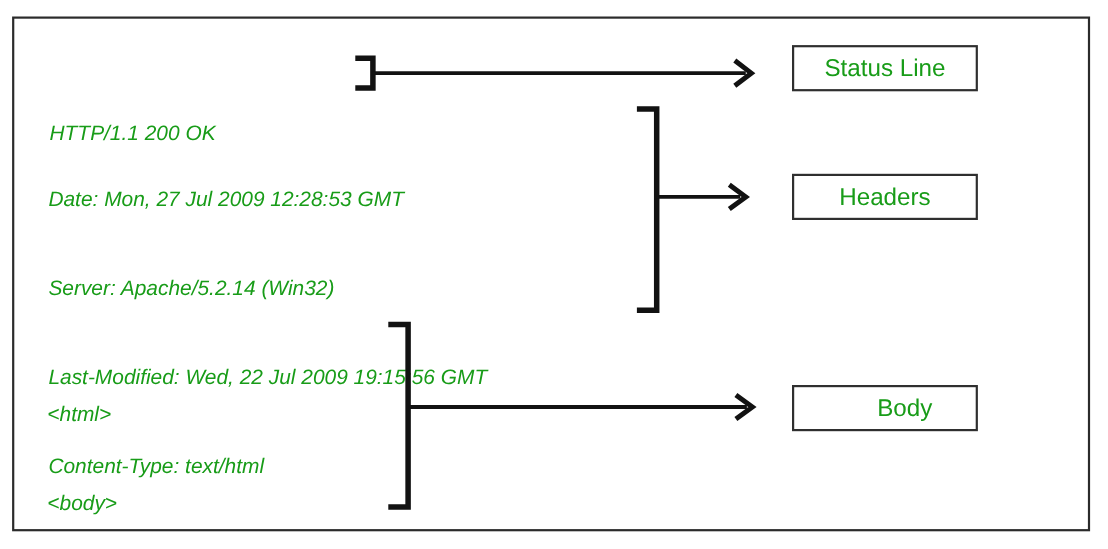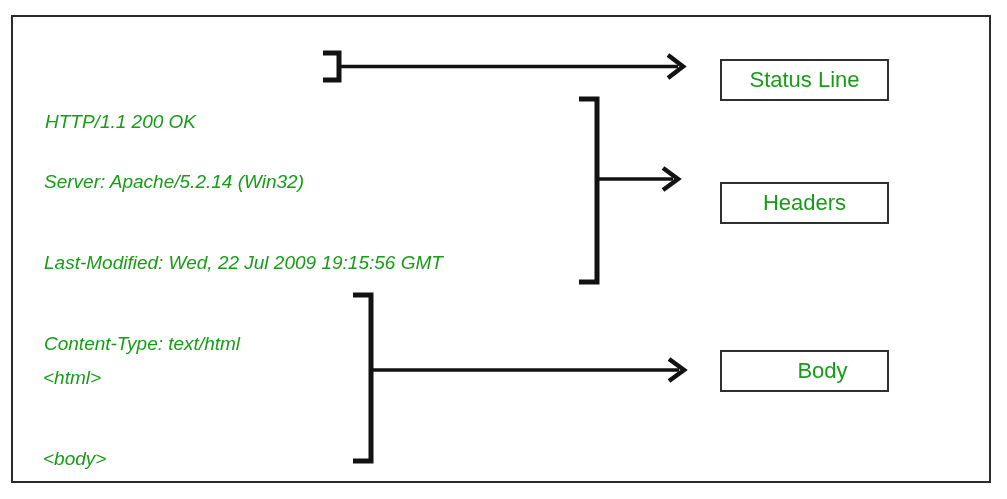--- a/index.html
+++ b/index.html
@@ -76,28 +76,26 @@
     justify-content: center;
     color: #189c18;
     font-size: 22px;
     font-family: "Liberation Sans", sans-serif;
   }
   #box-status-line {
     left: 720px;
     top: 41px;
     width: 169px;
     height: 42px;
-    margin-top: 18px;
   }
   #box-headers {
     left: 720px;
     top: 158px;
     width: 169px;
     height: 42px;
-    margin-top: 24px;
   }
   #box-body {
     left: 720px;
     top: 350px;
     width: 169px;
     height: 42px;
     padding-left: 36px;
   }
 
   
@@ -121,20 +119,21 @@
 
 <div id="diagram-root">
 
   <div class="figure-frame"></div>
 
   <div class="msg-block" id="status-line-block">
     <span class="msg-line">HTTP/1.1 200 OK</span>
   </div>
 
   <div class="msg-block" id="headers-block">
+    <span class="msg-line">Date: Mon, 27 Jul 2009 12:28:53 GMT</span>
     <span class="msg-line">Server: Apache/5.2.14 (Win32)</span>
     <span class="msg-line">Last-Modified: Wed, 22 Jul 2009 19:15:56 GMT</span>
     <span class="msg-line">Content-Type: text/html</span>
     
   </div>
 
   <div class="msg-block" id="body-block">
     <span class="msg-line">&lt;html&gt;</span>
     <span class="msg-line">&lt;body&gt;</span>
     

